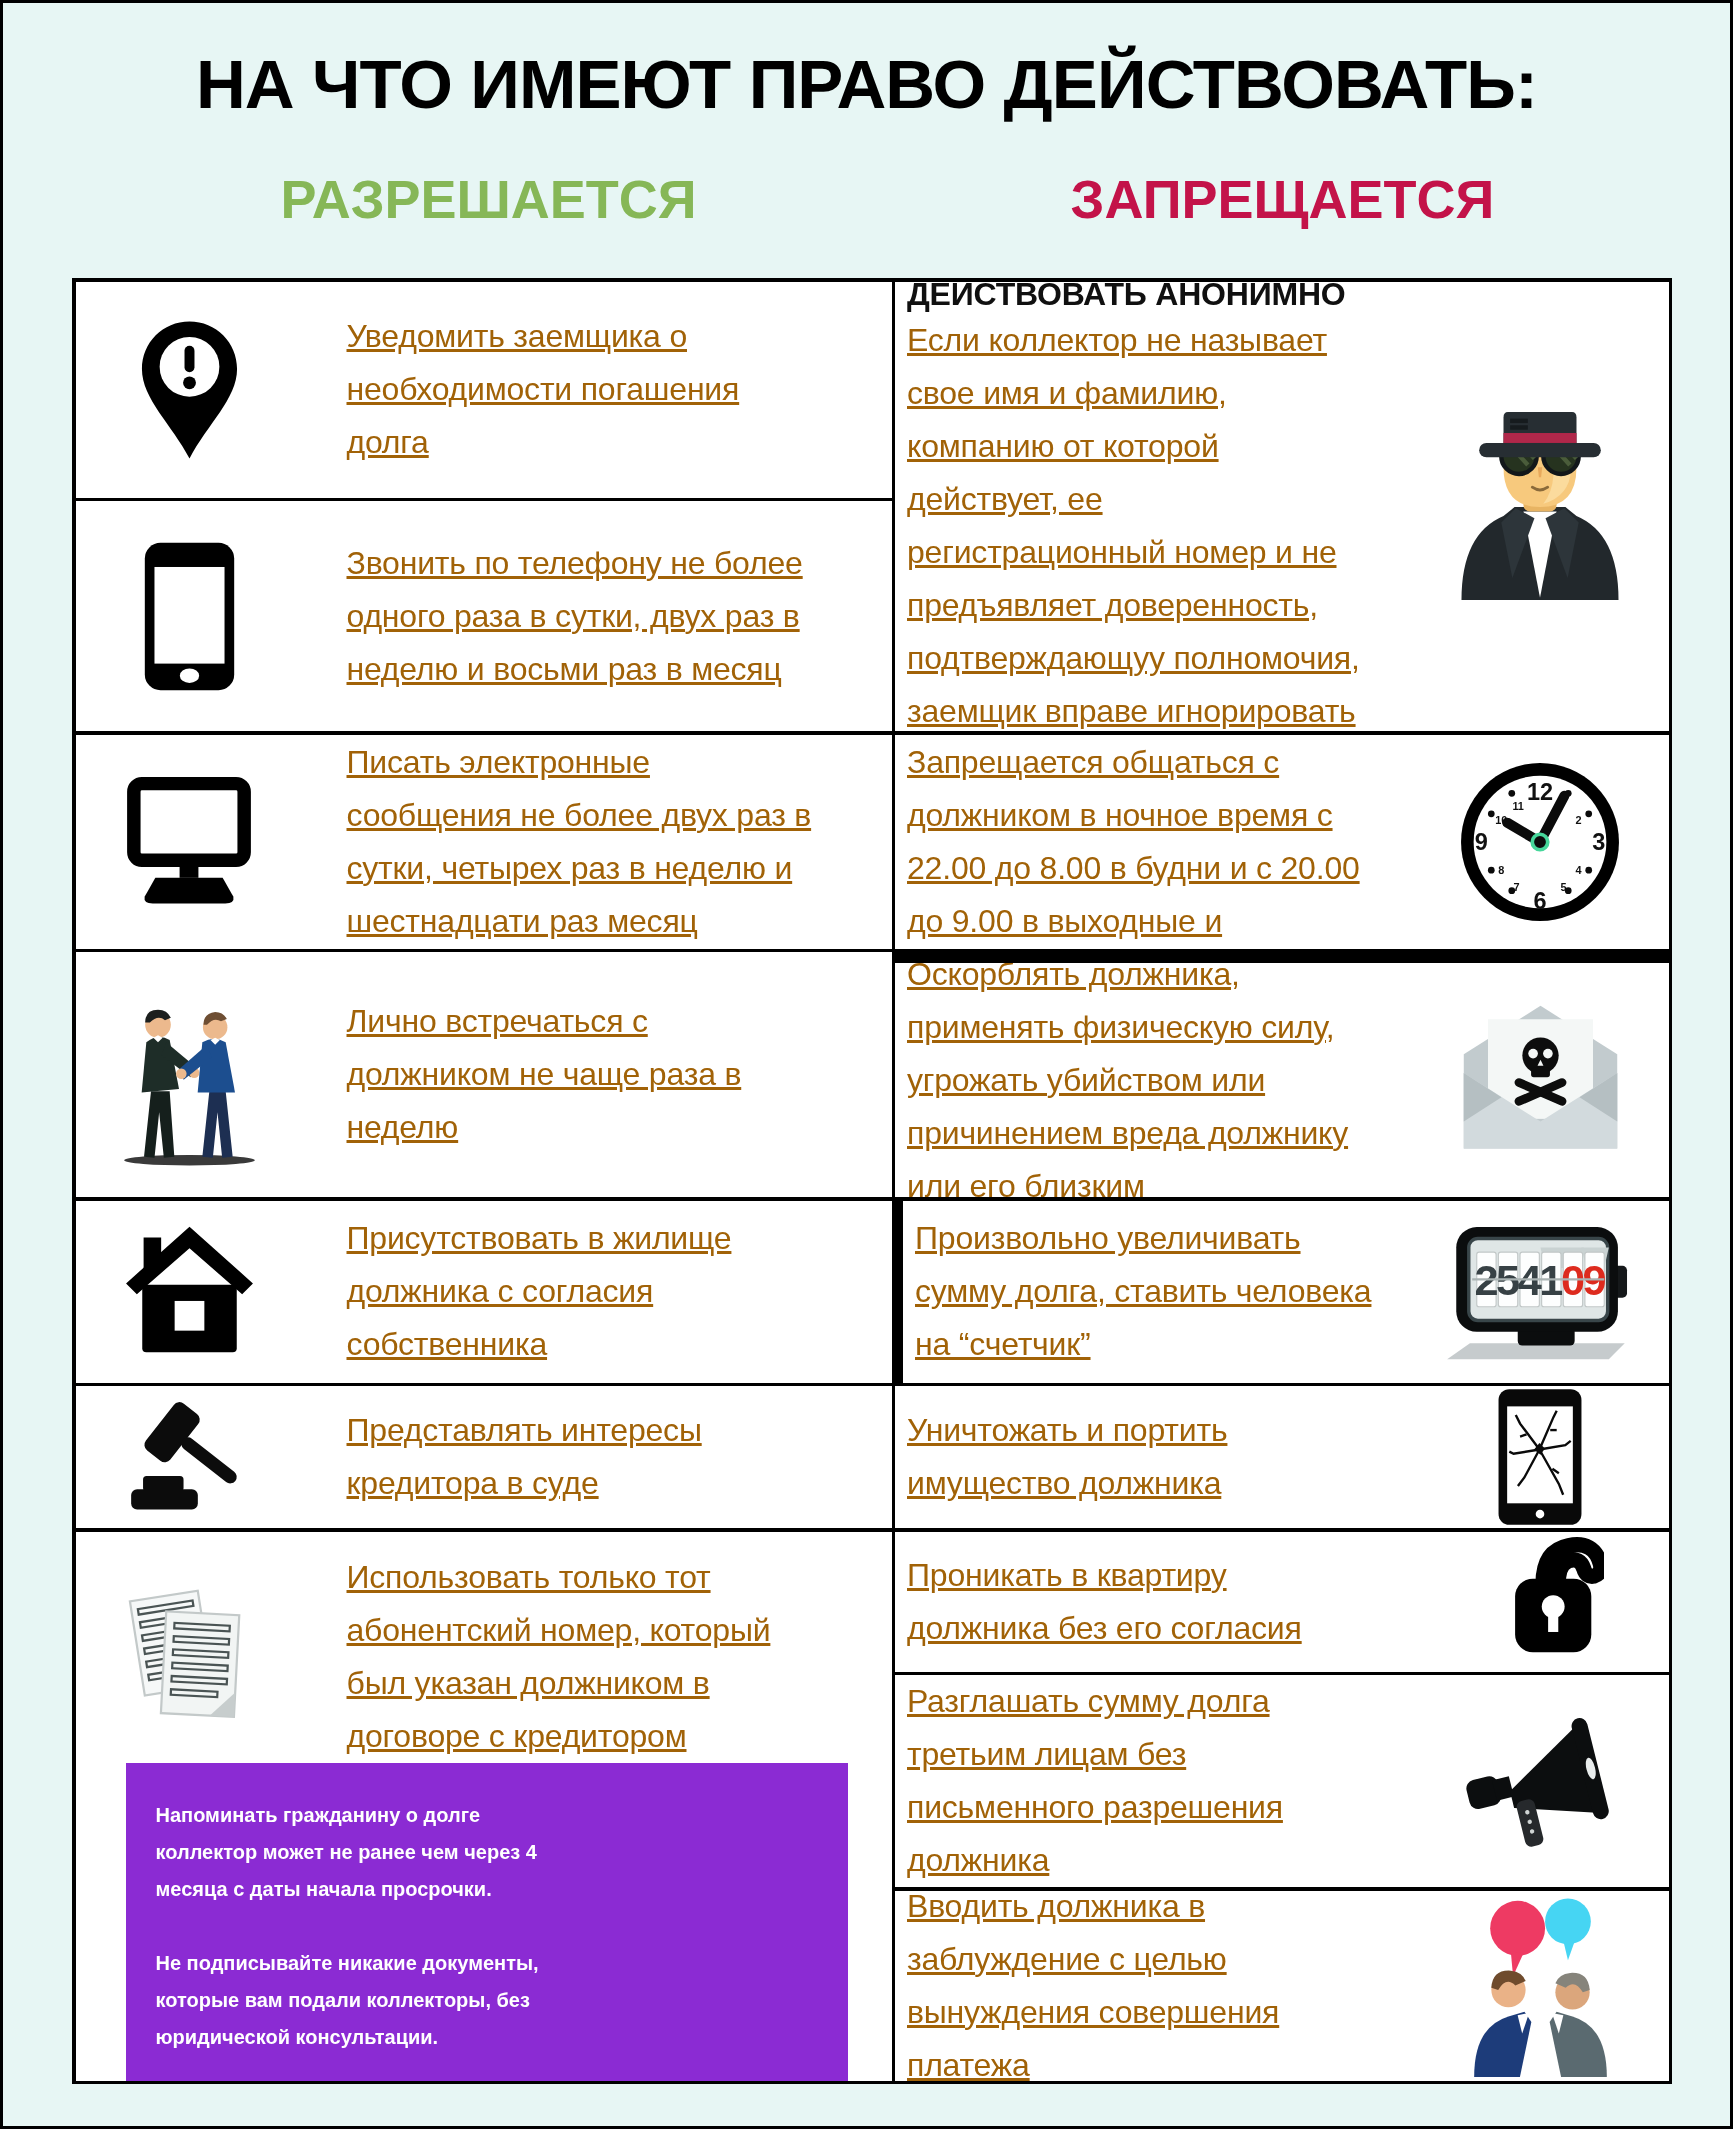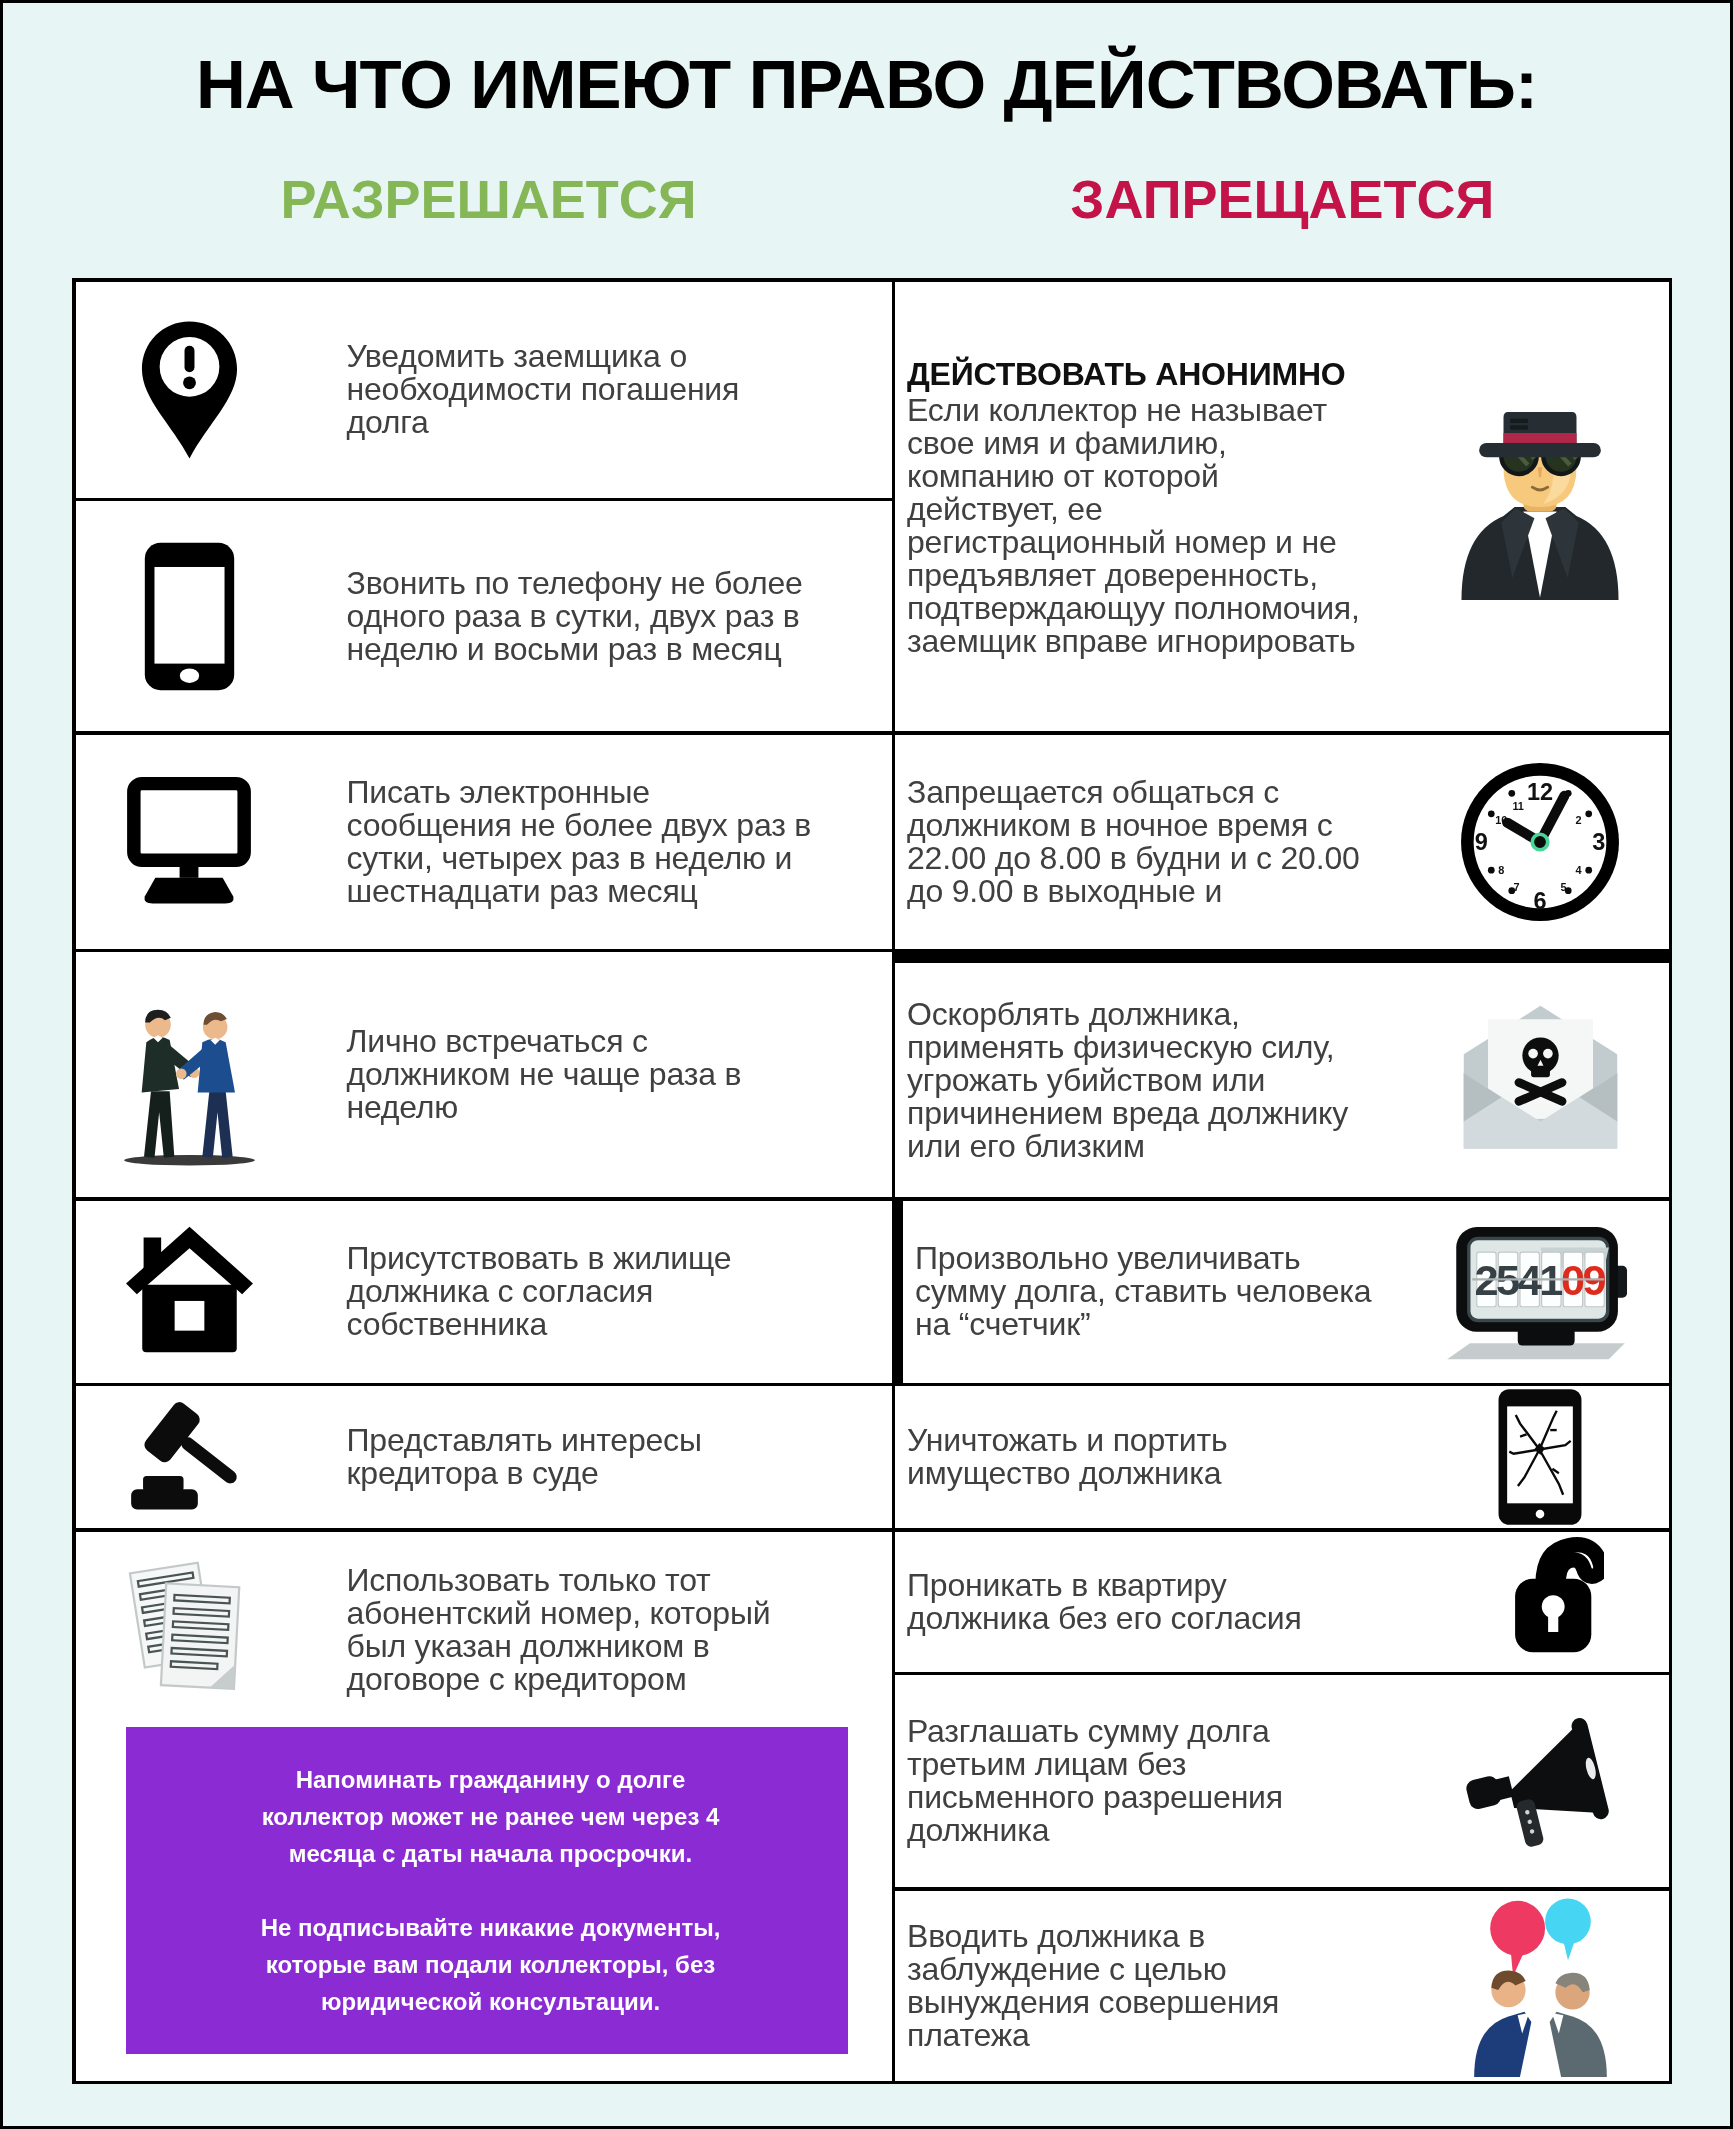--- a/index.html
+++ b/index.html
@@ -37,37 +37,37 @@
   }
   .cell{background:#fff;display:flex;align-items:center;overflow:hidden;}
   
   .cell.left{padding-left:13px;}
   .icon-box{flex:0 0 201px;display:flex;justify-content:center;align-items:center;}
   .cell.left .t{margin-left:57px;}
   
   .cell.right{padding-left:12px;}
   .icon-box-r{flex:0 0 218px;margin-left:auto;margin-right:19.7px;display:flex;justify-content:center;align-items:center;text-align:center;}
   .t{
-    font-size:32px;line-height:33px;letter-spacing:-0.2px;
-    color:#404040;white-space:pre-line;
+    font-size:32px;line-height:53px;letter-spacing:-0.2px;
+    color:#a16207;white-space:pre-line;text-decoration:underline;
   }
   .t-head{font-weight:700;font-size:32px;line-height:40px;color:#101010;letter-spacing:-0.2px;}
   
   .span-l7{grid-column:1;grid-row:7 / span 3;flex-direction:column;align-items:stretch;padding-left:0;}
   .span-r1{grid-column:2;grid-row:1 / span 2;}
   .docs-row{display:flex;align-items:center;margin-top:19.7px;padding-left:13px;}
   .docs-row .t{margin-left:57px;}
   .note-box{
     margin:auto 44px 27px 50px;
     background:var(--purple,#8b2bd3);
     padding:34px 22px 34px 30px;
     color:#fff;
   }
   .note-box .n{
-    font-size:24px;line-height:37px;font-weight:700;white-space:pre-line;text-align:center;
+    font-size:20px;line-height:37px;font-weight:700;white-space:pre-line;
   }
   .note-box .n + .n{margin-top:37px;}
   svg{display:block;}
   .num-big{font:700 14px "Liberation Sans",sans-serif;fill:#111;}
   .num-small{font:700 6.5px "Liberation Sans",sans-serif;fill:#111;}
   .cnt-digit{font:700 38px "Liberation Sans",sans-serif;}
 </style>
 </head>
 <body>
 

